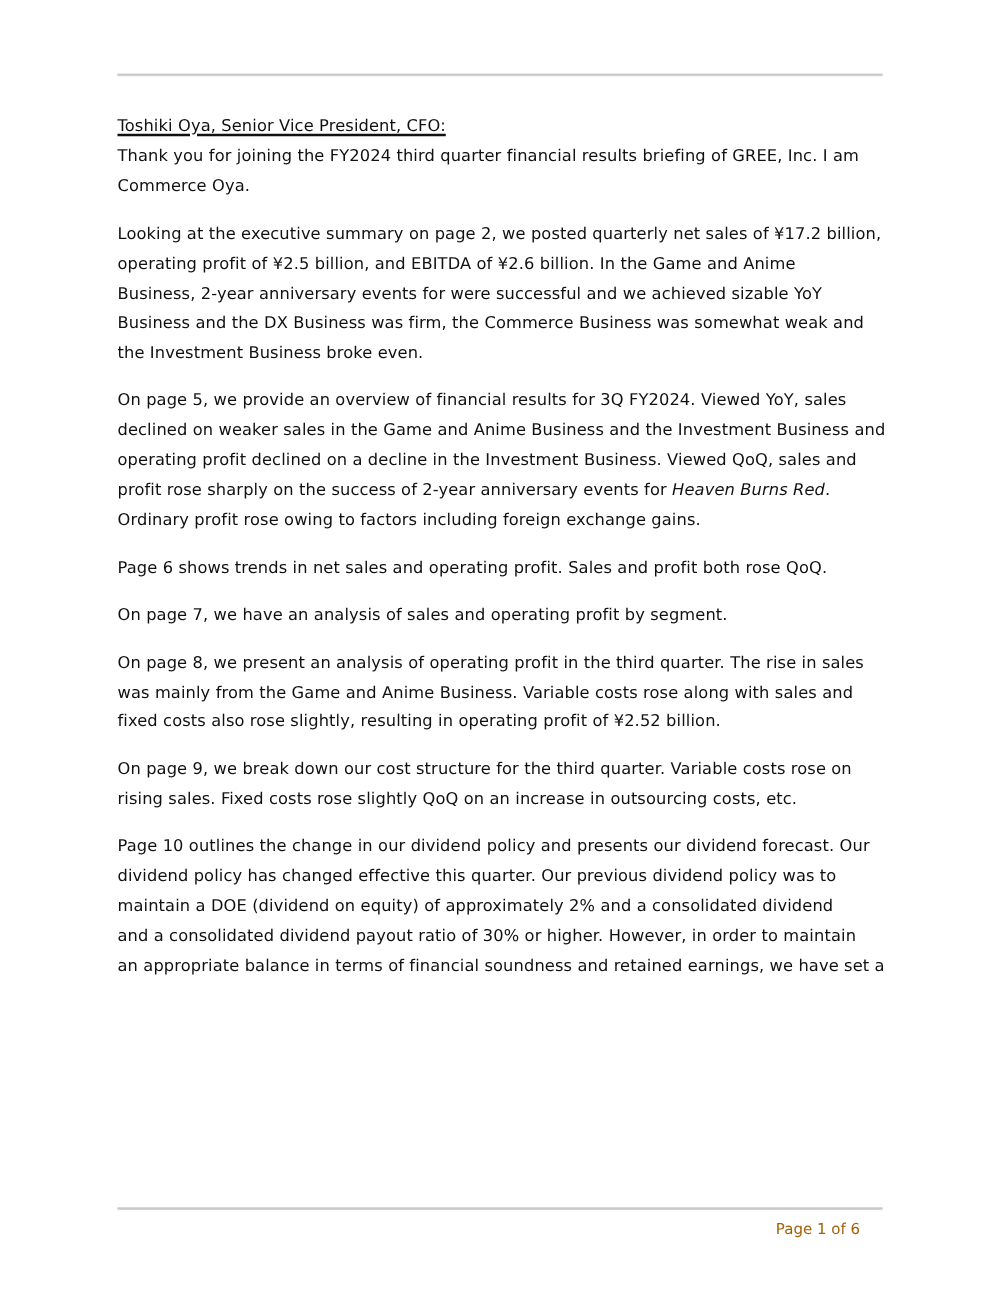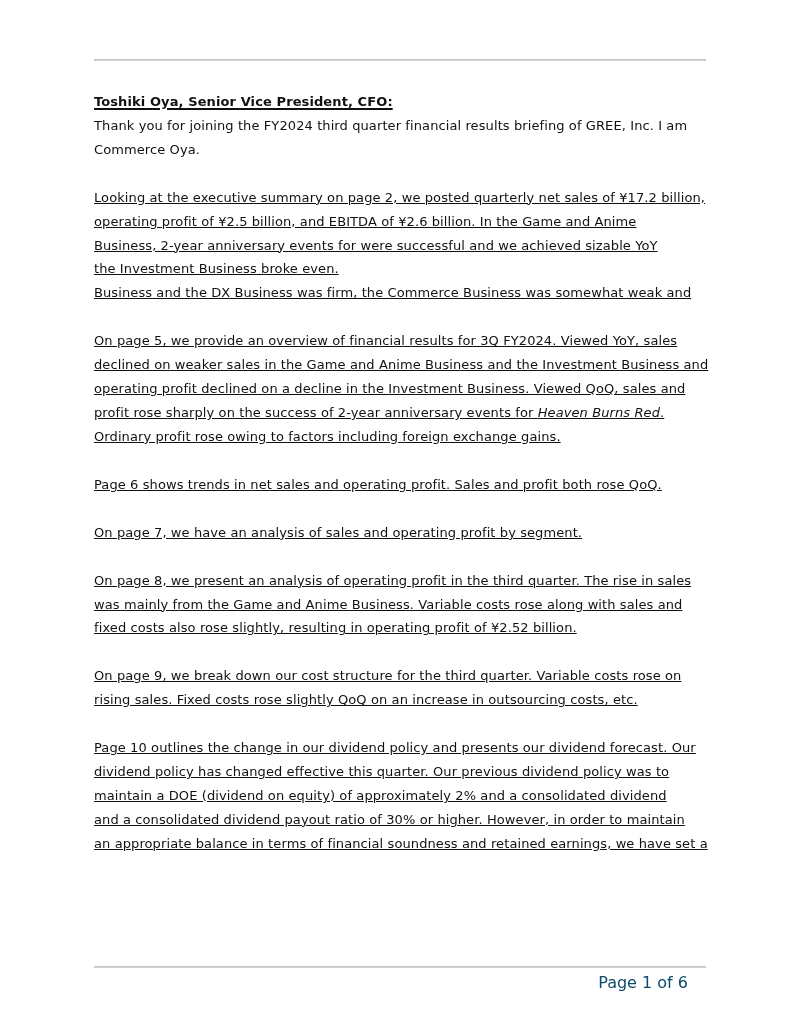--- a/index.html
+++ b/index.html
@@ -24,37 +24,37 @@
   .rule-bottom { top: 966px; }
 
   .content {
     position: absolute;
     left: 94px; top: 90px; width: 612px;
     font-size: 13px;
     line-height: 23.9px;
     letter-spacing: 0.1px;
   }
   .heading {
-    font-weight: bold;
+    font-weight: normal;
     text-decoration: underline;
     text-underline-offset: 2px;
     text-decoration-thickness: 2px;
     white-space: nowrap;
   }
   .para { margin: 0; }
-  .para + .para { margin-top: 24px; text-decoration: underline; }
+  .para + .para { margin-top: 14px; }
   .ln { white-space: nowrap; }
   .italic { font-style: italic; }
 
   .footer-page {
     position: absolute;
     top: 971px; right: 112px;
-    font-size: 16px;
+    font-size: 12px;
     line-height: 24px;
-    color: #0c4a6e;
+    color: #a16207;
     white-space: nowrap;
     text-align: right;
   }
 </style>
 </head>
 <body>
 
 <div class="page">
 
   <div class="rule rule-top"></div>
@@ -65,22 +65,22 @@
 
     <div class="para">
       <div class="ln">Thank you for joining the FY2024 third quarter financial results briefing of GREE, Inc. I am</div>
       <div class="ln">Commerce Oya.</div>
     </div>
 
     <div class="para">
       <div class="ln">Looking at the executive summary on page 2, we posted quarterly net sales of ¥17.2 billion,</div>
       <div class="ln">operating profit of ¥2.5 billion, and EBITDA of ¥2.6 billion. In the Game and Anime</div>
       <div class="ln">Business, 2-year anniversary events for were successful and we achieved sizable YoY</div>
+      <div class="ln">Business and the DX Business was firm, the Commerce Business was somewhat weak and</div>
       <div class="ln">the Investment Business broke even.</div>
-      <div class="ln">Business and the DX Business was firm, the Commerce Business was somewhat weak and</div>
     </div>
 
     <div class="para">
       <div class="ln">On page 5, we provide an overview of financial results for 3Q FY2024. Viewed YoY, sales</div>
       <div class="ln">declined on weaker sales in the Game and Anime Business and the Investment Business and</div>
       <div class="ln">operating profit declined on a decline in the Investment Business. Viewed QoQ, sales and</div>
       <div class="ln"><span>profit rose sharply on the success of 2-year anniversary events for </span><span class="italic">Heaven Burns Red</span><span>.</span></div>
       <div class="ln">Ordinary profit rose owing to factors including foreign exchange gains.</div>
     </div>
 

